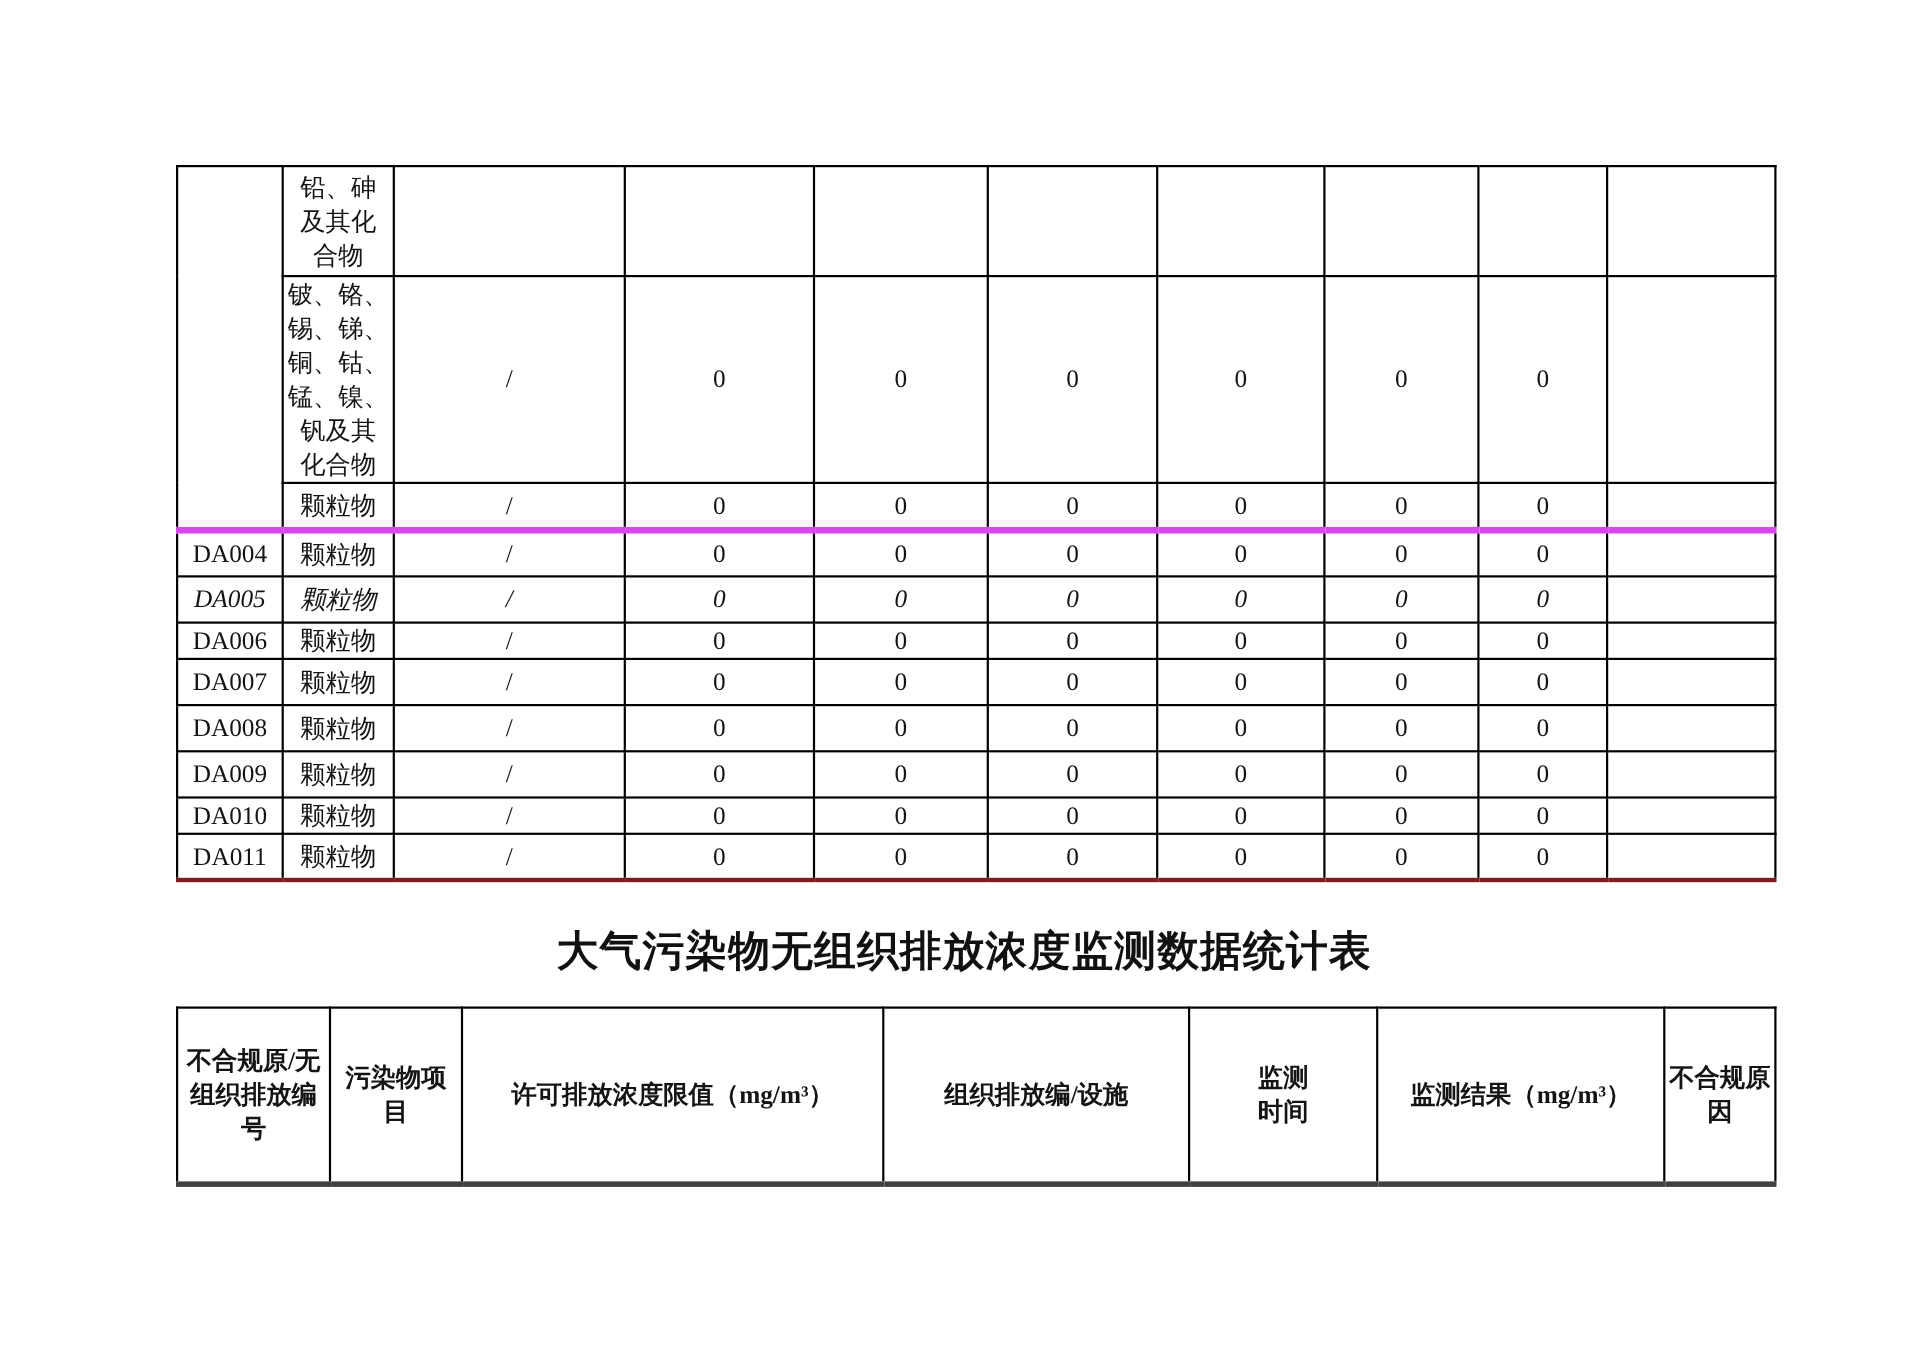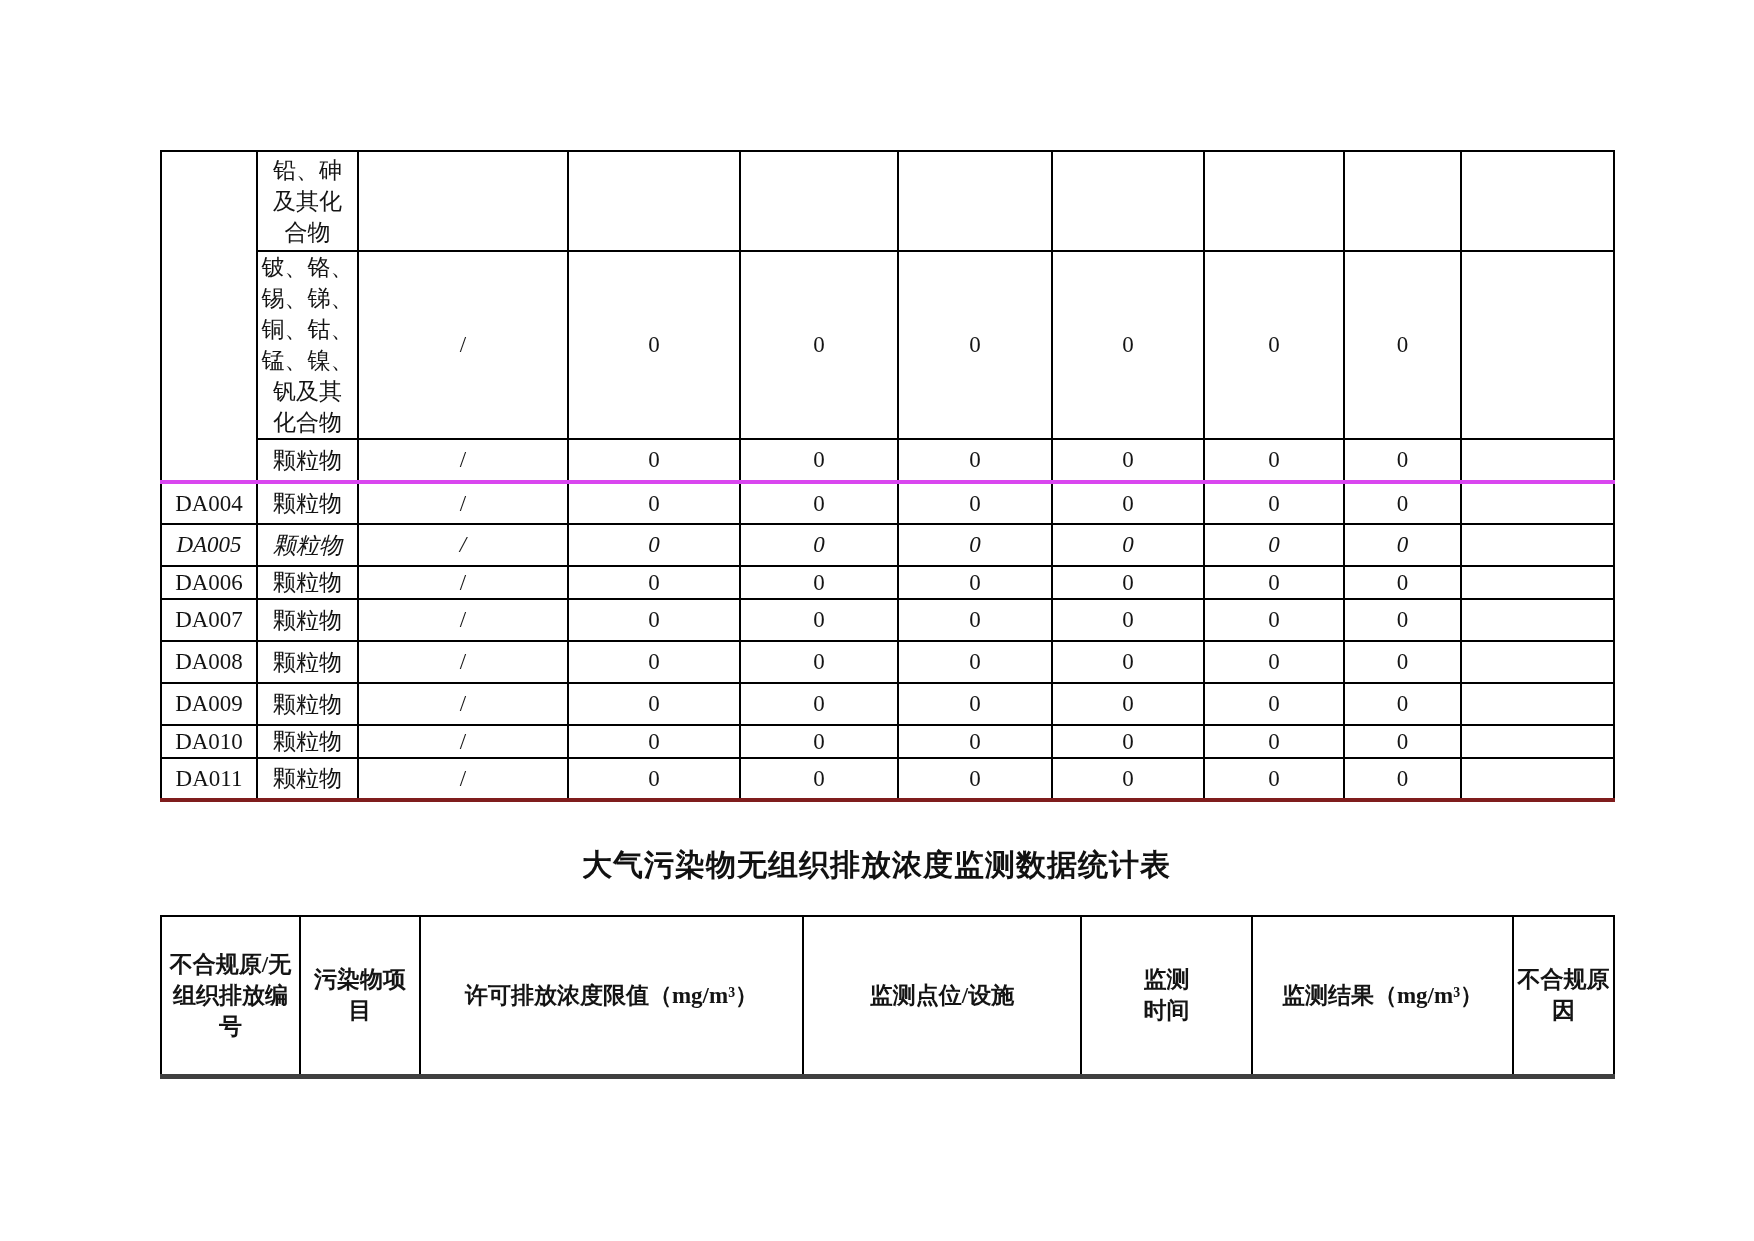--- a/index.html
+++ b/index.html
@@ -29,38 +29,38 @@
   .doc-table td, .doc-table th {
     border: 2px solid #000000;
     padding: 0 2px;
     text-align: center;
     vertical-align: middle;
     font-size: 23px;
     font-weight: normal;
     overflow: hidden;
   }
   
-  .t1 tr.sep td { border-top: 4px solid #d946ef; }
+  .t1 tr.sep td { border-top: 6px solid #d946ef; }
   
   .t1 tr:last-child td { border-bottom: 4px solid #7f1d1d; }
   .t2 tr:last-child th { border-bottom: 5px solid #3f3f3f; }
   .ln { display: block; line-height: 31px; }
   .t1 td { line-height: 30px; }
   .t2 th {
     font-weight: bold;
     font-size: 23px;
   }
   .t2 th .ln { line-height: 31px; }
   .doc-title {
     position: absolute;
     left: 150px;
     top: 831px;
     width: 1453px;
     text-align: center;
-    font-size: 30px;
+    font-size: 38px;
     font-weight: bold;
     line-height: 68px;
     color: #111111;
     letter-spacing: 1px;
   }
 </style>
 </head>
 <body>
 
 <div class="page">
@@ -261,21 +261,21 @@
             <span class="ln">号</span>
           </th>
           <th>
             <span class="ln">污染物项</span>
             <span class="ln">目</span>
           </th>
           <th>
             <span class="ln">许可排放浓度限值（mg/m³）</span>
           </th>
           <th>
-            <span class="ln">监测点位/设施</span>
+            <span class="ln">组织排放编/设施</span>
           </th>
           <th>
             <span class="ln">监测</span>
             <span class="ln">时间</span>
           </th>
           <th>
             <span class="ln">监测结果（mg/m³）</span>
           </th>
           <th>
             <span class="ln">不合规原</span>

